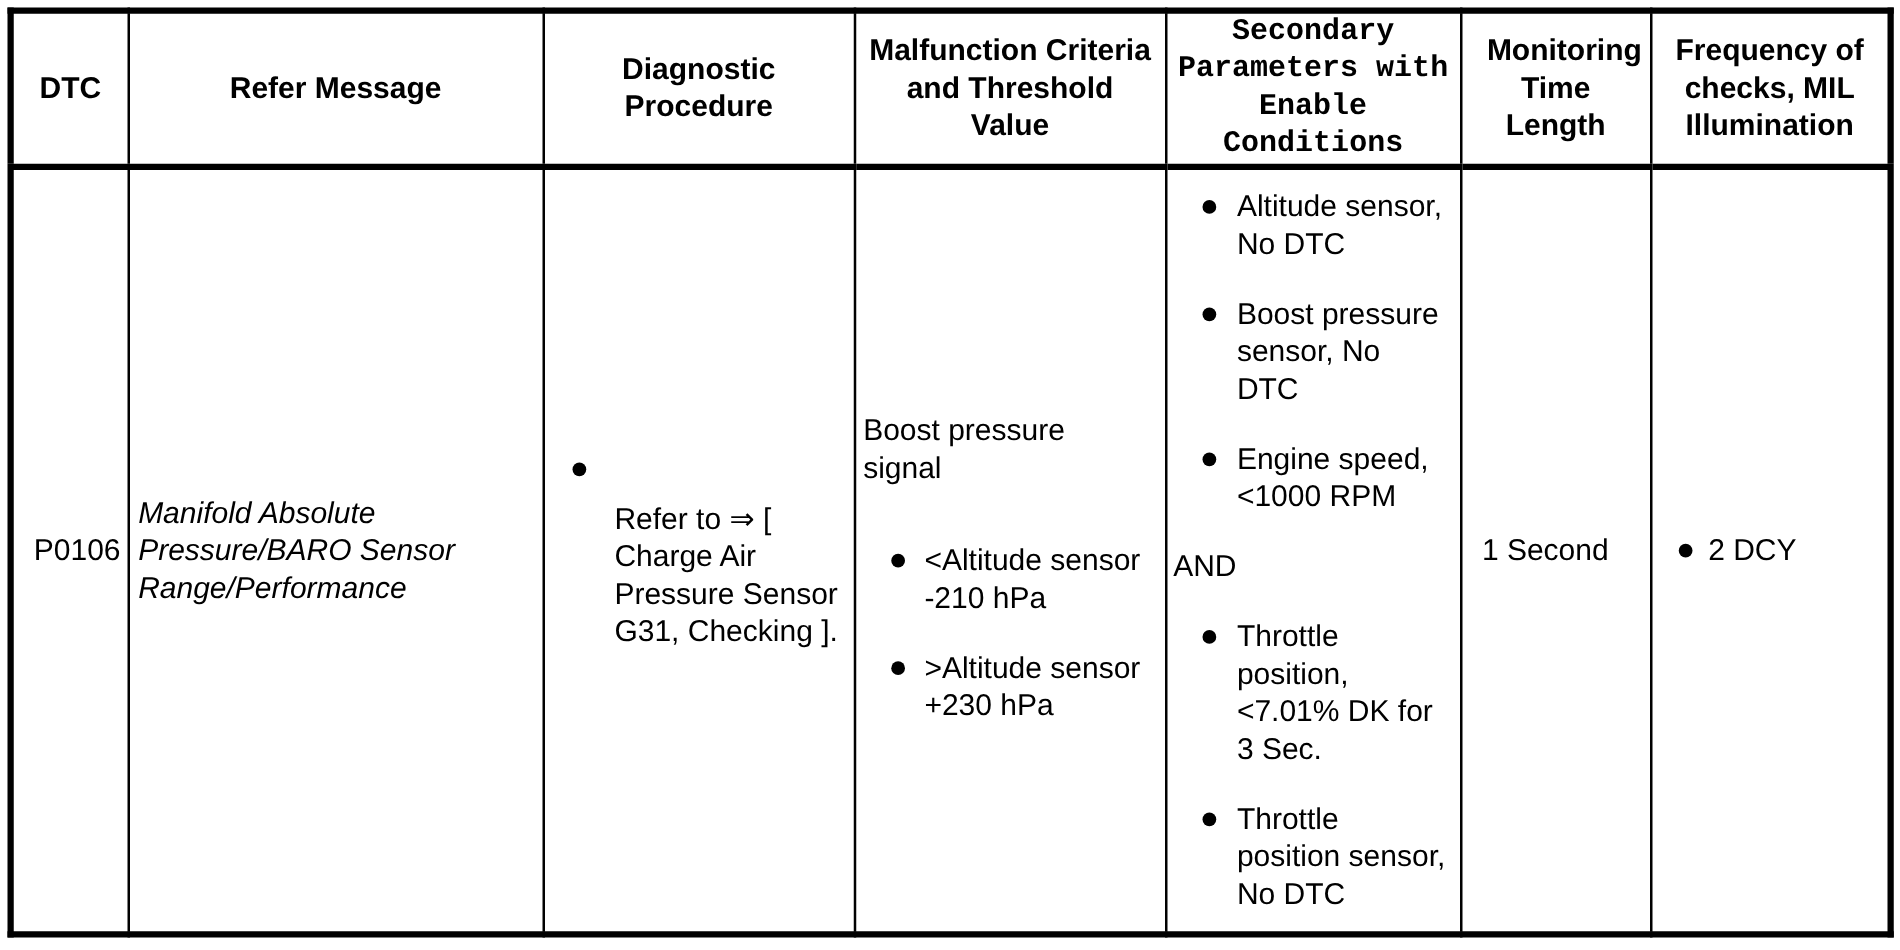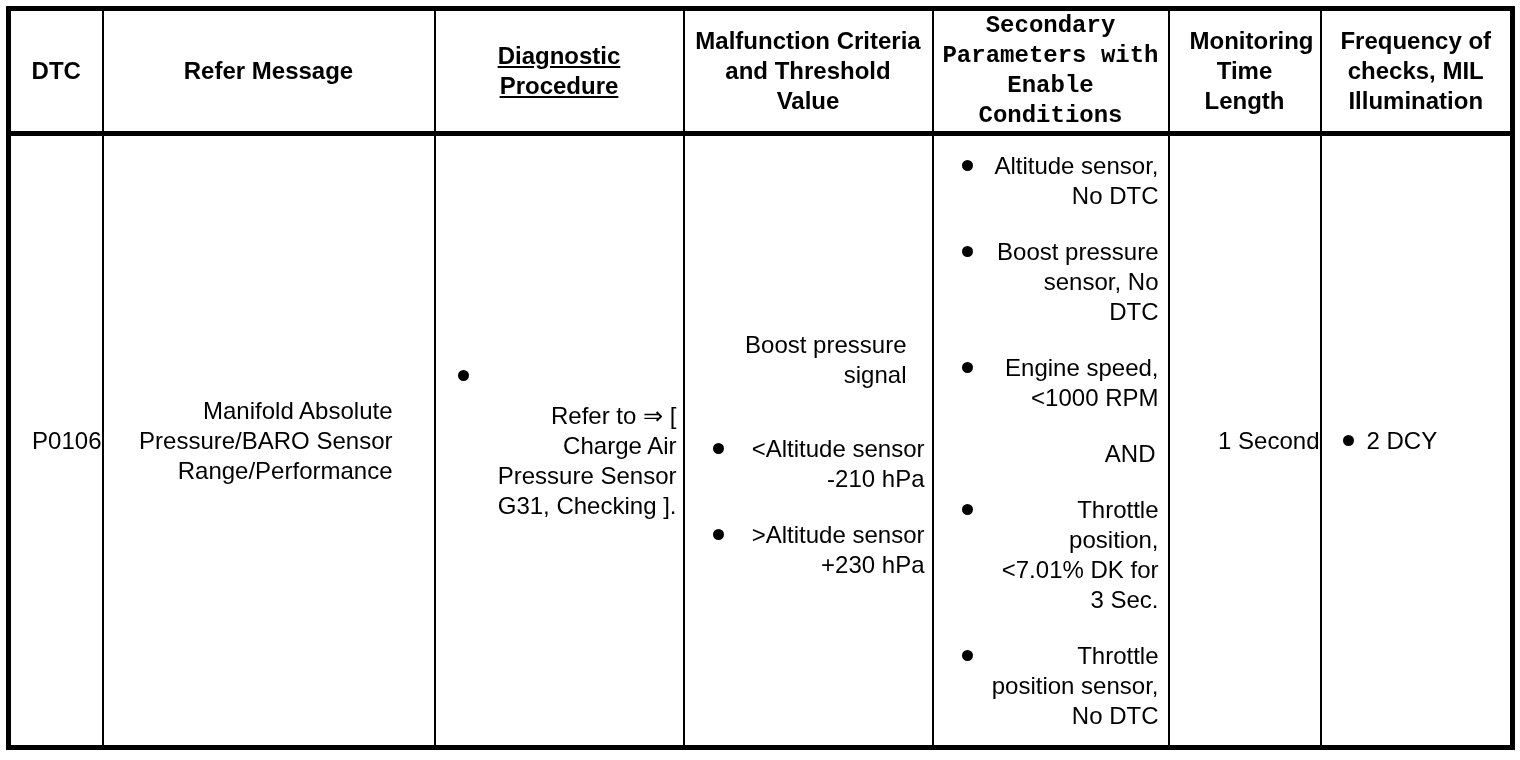--- a/index.html
+++ b/index.html
@@ -12,62 +12,62 @@
   }
   .sheet { position: relative; width: 1520px; height: 760px; background: #ffffff; }
 
   table.dtc {
     position: absolute; left: 6px; top: 6px;
     width: 1504px; height: 744px;
     border-collapse: collapse; table-layout: fixed;
     border: 5px solid #000;
     font-size: 24px; line-height: 30px;
   }
-  th, td { border: 2px solid #000; padding: 0; text-align: right; }
+  th, td { border: 2px solid #000; padding: 0; }
 
   thead th {
     height: 94px;
     border-bottom: 5px solid #000;
     font-weight: bold; text-align: center; vertical-align: middle;
   }
   .th-inner { margin: 0 auto; }
-  .hw-diag { max-width: 160px; text-decoration: underline; }
+  .hw-diag { max-width: 160px; }
   .hw-malf { max-width: 232px; }
   .hw-sec  { max-width: 221px; font-family: Liberation Mono, monospace; }
   .hw-mon  { max-width: 110px; }
   .hw-freq { max-width: 172px; }
 
   tbody td { vertical-align: middle; }
 
   ul.blist { list-style: none; margin: 0; padding: 0; }
   ul.blist li { display: flex; align-items: flex-start; }
   ul.blist li + li { margin-top: 26px; }
   .bullet {
     flex: 0 0 11px; width: 11px; height: 11px;
     border-radius: 50%; background: #000; margin-top: 9px;
   }
   .text { display: block; }
 
   .cell-dtc .dtc-text { padding-left: 16px; }
 
-  .cell-error .error-text { padding-left: 7px; max-width: 289px; }
+  .cell-error .error-text { padding-left: 7px; max-width: 289px; font-style: italic; }
 
   .cell-diag ul.blist { padding-left: 22px; }
   .cell-diag .bullet { margin-right: 23px; }
   .cell-diag .text { max-width: 185px; margin-top: 40px; }
 
   .cell-malf .intro { padding-left: 6px; max-width: 222px; margin-top: 29px; }
   .cell-malf ul.blist { margin-top: 44px; padding-left: 28px; }
   .cell-malf .bullet { margin-right: 16px; }
   .cell-malf .text { max-width: 185px; }
 
   .cell-sec ul.blist { padding-left: 28px; }
   .cell-sec .bullet { margin-right: 17px; }
   .cell-sec .text { max-width: 169px; }
-  .cell-sec .connector { padding-left: 5px; margin: 26px 12px; }
+  .cell-sec .connector { padding-left: 5px; margin: 26px 0; }
 
   .cell-mon .mon-text { padding-left: 16px; }
 
   .cell-freq ul.blist { padding-left: 21px; }
   .cell-freq .bullet { margin-right: 13px; }
 </style>
 </head>
 <body>
 
 <div class="sheet">

